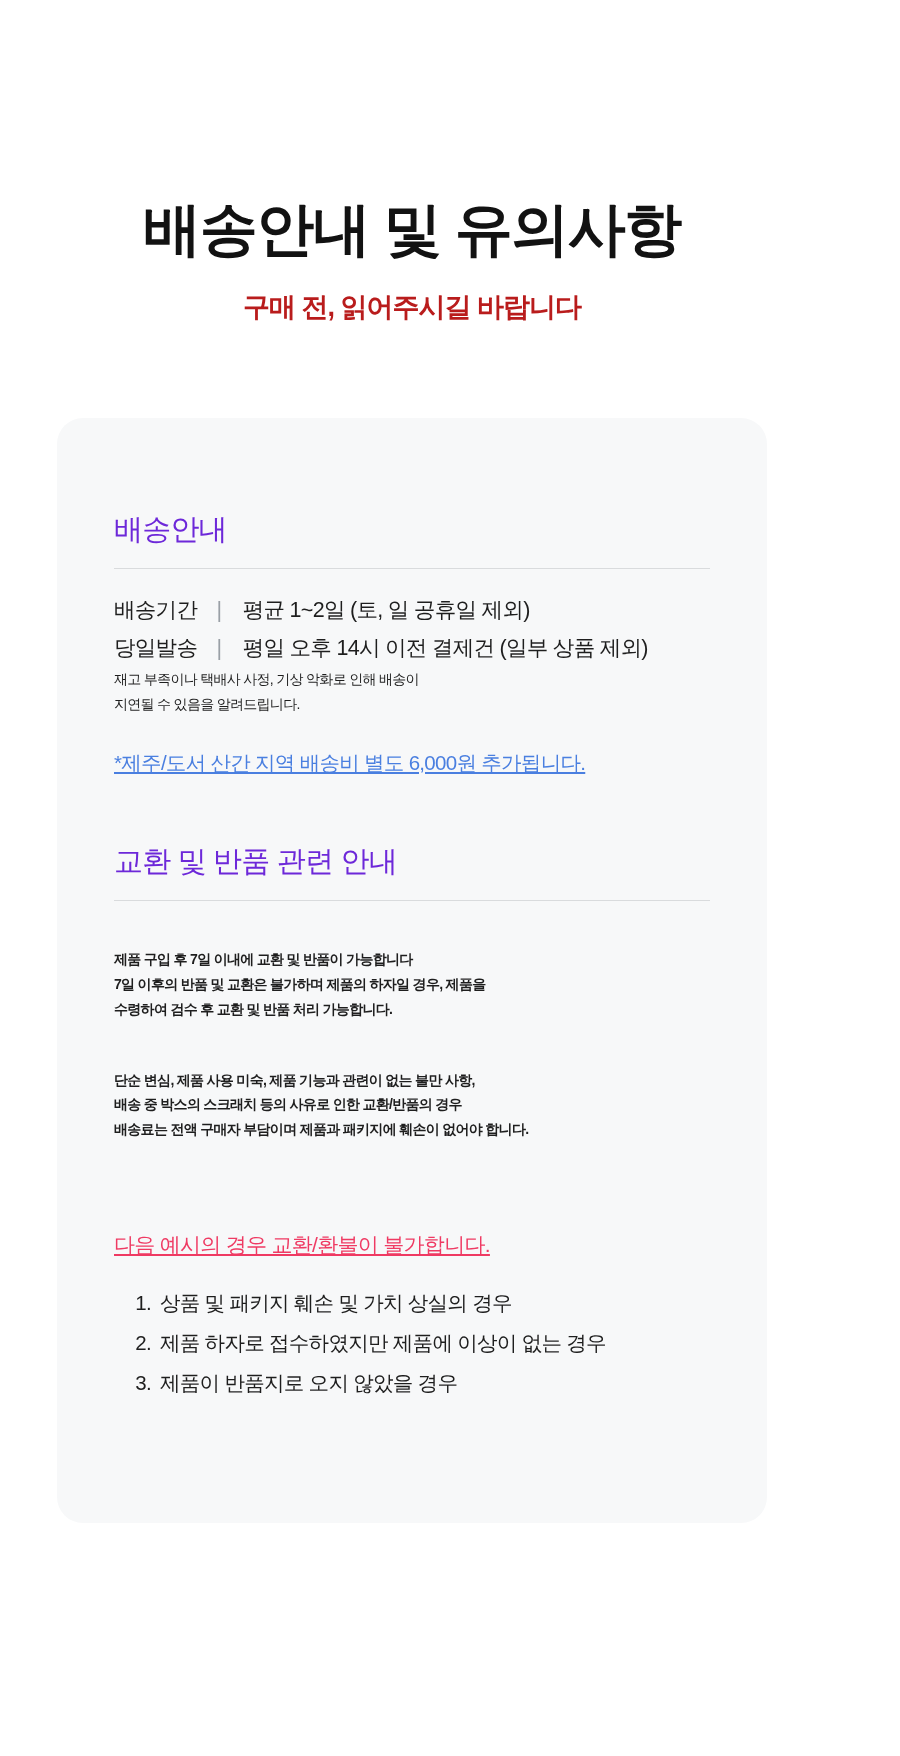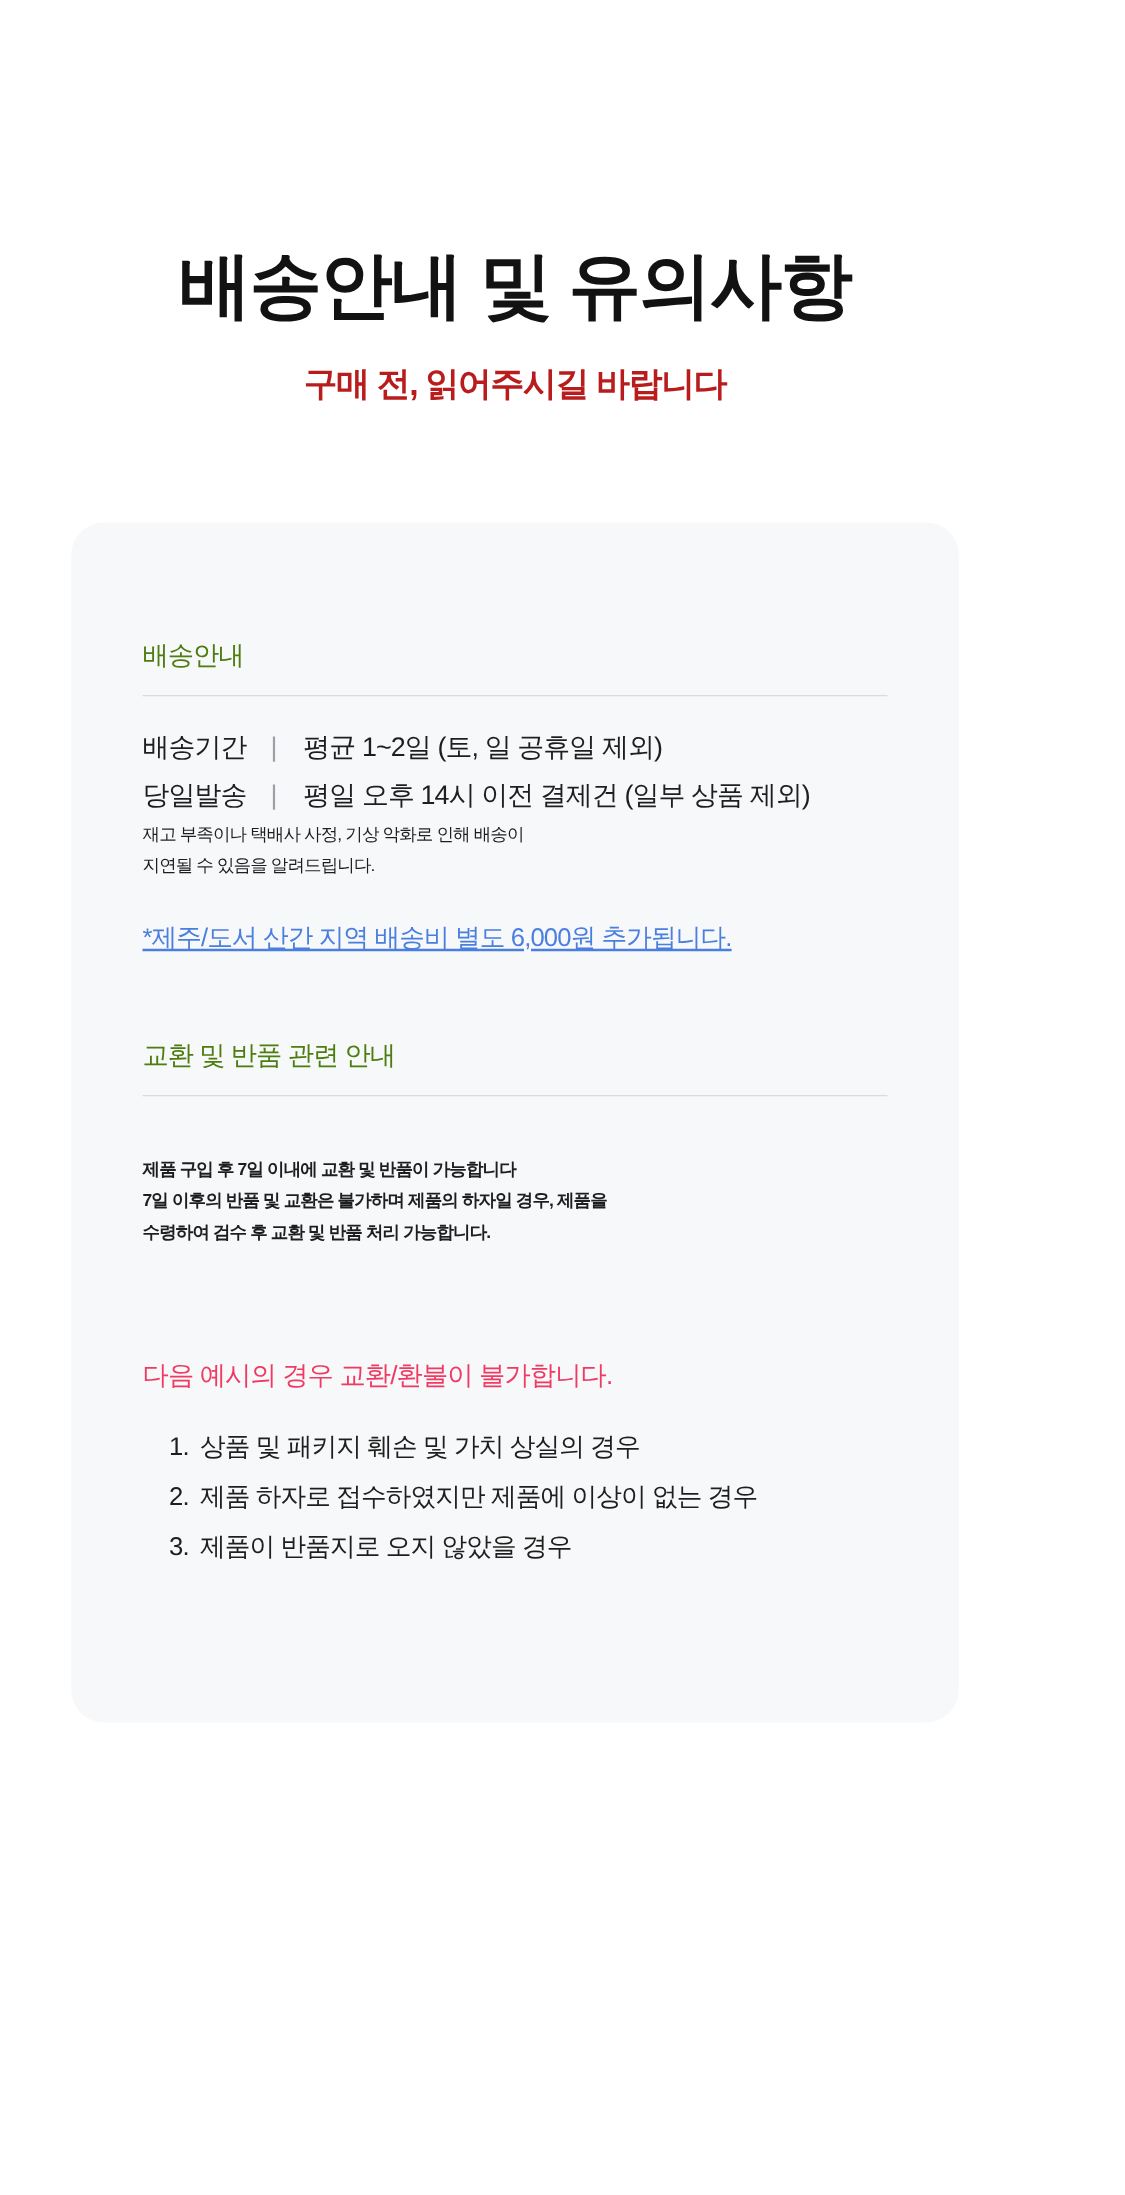--- a/index.html
+++ b/index.html
@@ -50,23 +50,23 @@
     border-radius: 26px;
     box-sizing: border-box;
     padding: 92px 57px 120px 57px;
   }
 
   .section + .section {
     margin-top: 62px;
   }
   .section-title {
     margin: 0;
-    font-size: 21px;
+    font-size: 29px;
     font-weight: 500;
-    color: #4d7c0f;
+    color: #6d28d9;
     letter-spacing: -0.8px;
   }
   .divider {
     height: 1px;
     background: #d9dbdd;
     margin-top: 18px;
   }
 
   .rows {
     margin-top: 22px;
@@ -116,20 +116,21 @@
     margin-top: 46px;
   }
 
   .warning {
     margin-top: 86px;
     font-size: 21px;
     line-height: 1.6;
     letter-spacing: -0.7px;
     color: #ef3a63;
     font-weight: 500;
+    text-decoration: underline;
   }
 
   ol.cases {
     margin: 18px 0 0 0;
     padding-left: 42px;
     font-size: 20.5px;
     line-height: 1.95;
     letter-spacing: -0.7px;
     color: #1e1e1e;
   }
@@ -173,20 +174,23 @@
     </div>
 
     <div class="section">
       <h2 class="section-title">교환 및 반품 관련 안내</h2>
       <div class="divider"></div>
 
       <p class="para tight block gap-lg" style="margin-bottom:0;">제품 구입 후 7일 이내에 교환 및 반품이 가능합니다
 7일 이후의 반품 및 교환은 불가하며 제품의 하자일 경우, 제품을
 수령하여 검수 후 교환 및 반품 처리 가능합니다.</p>
 
+      <p class="para tight block gap-lg" style="margin-bottom:0;">단순 변심, 제품 사용 미숙, 제품 기능과 관련이 없는 불만 사항,
+배송 중 박스의 스크래치 등의 사유로 인한 교환/반품의 경우
+배송료는 전액 구매자 부담이며 제품과 패키지에 훼손이 없어야 합니다.</p>
 
       <p class="warning">다음 예시의 경우 교환/환불이 불가합니다.</p>
 
       <ol class="cases">
         <li>상품 및 패키지 훼손 및 가치 상실의 경우</li>
         <li>제품 하자로 접수하였지만 제품에 이상이 없는 경우</li>
         <li>제품이 반품지로 오지 않았을 경우</li>
       </ol>
     </div>
 

